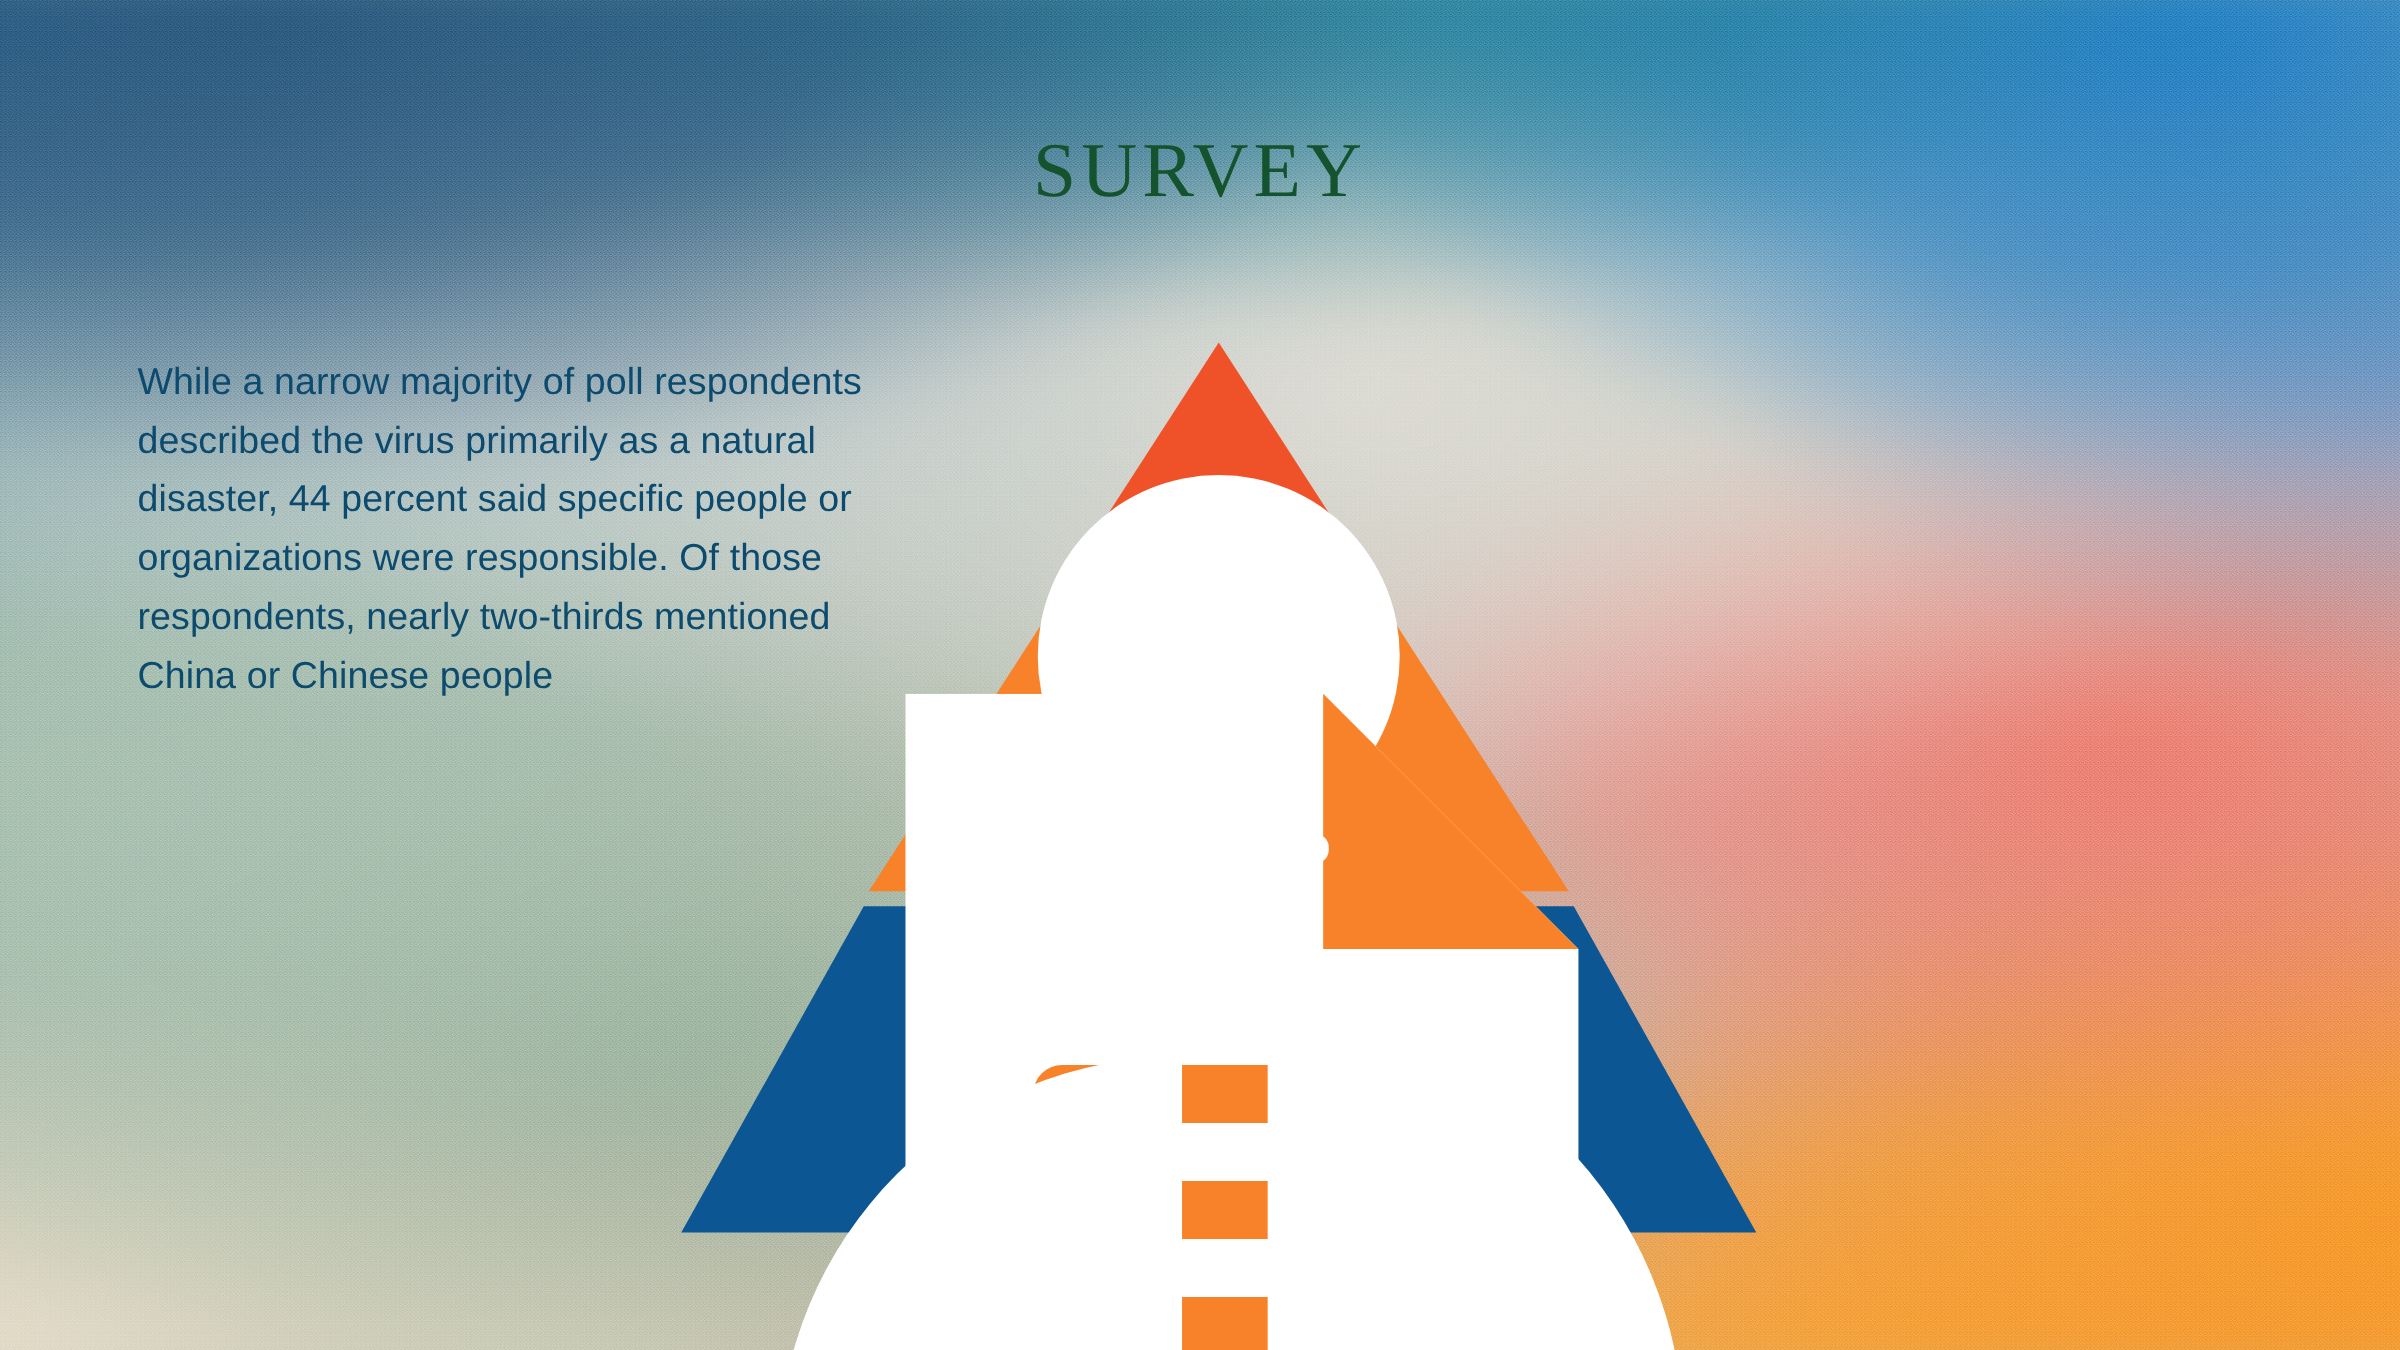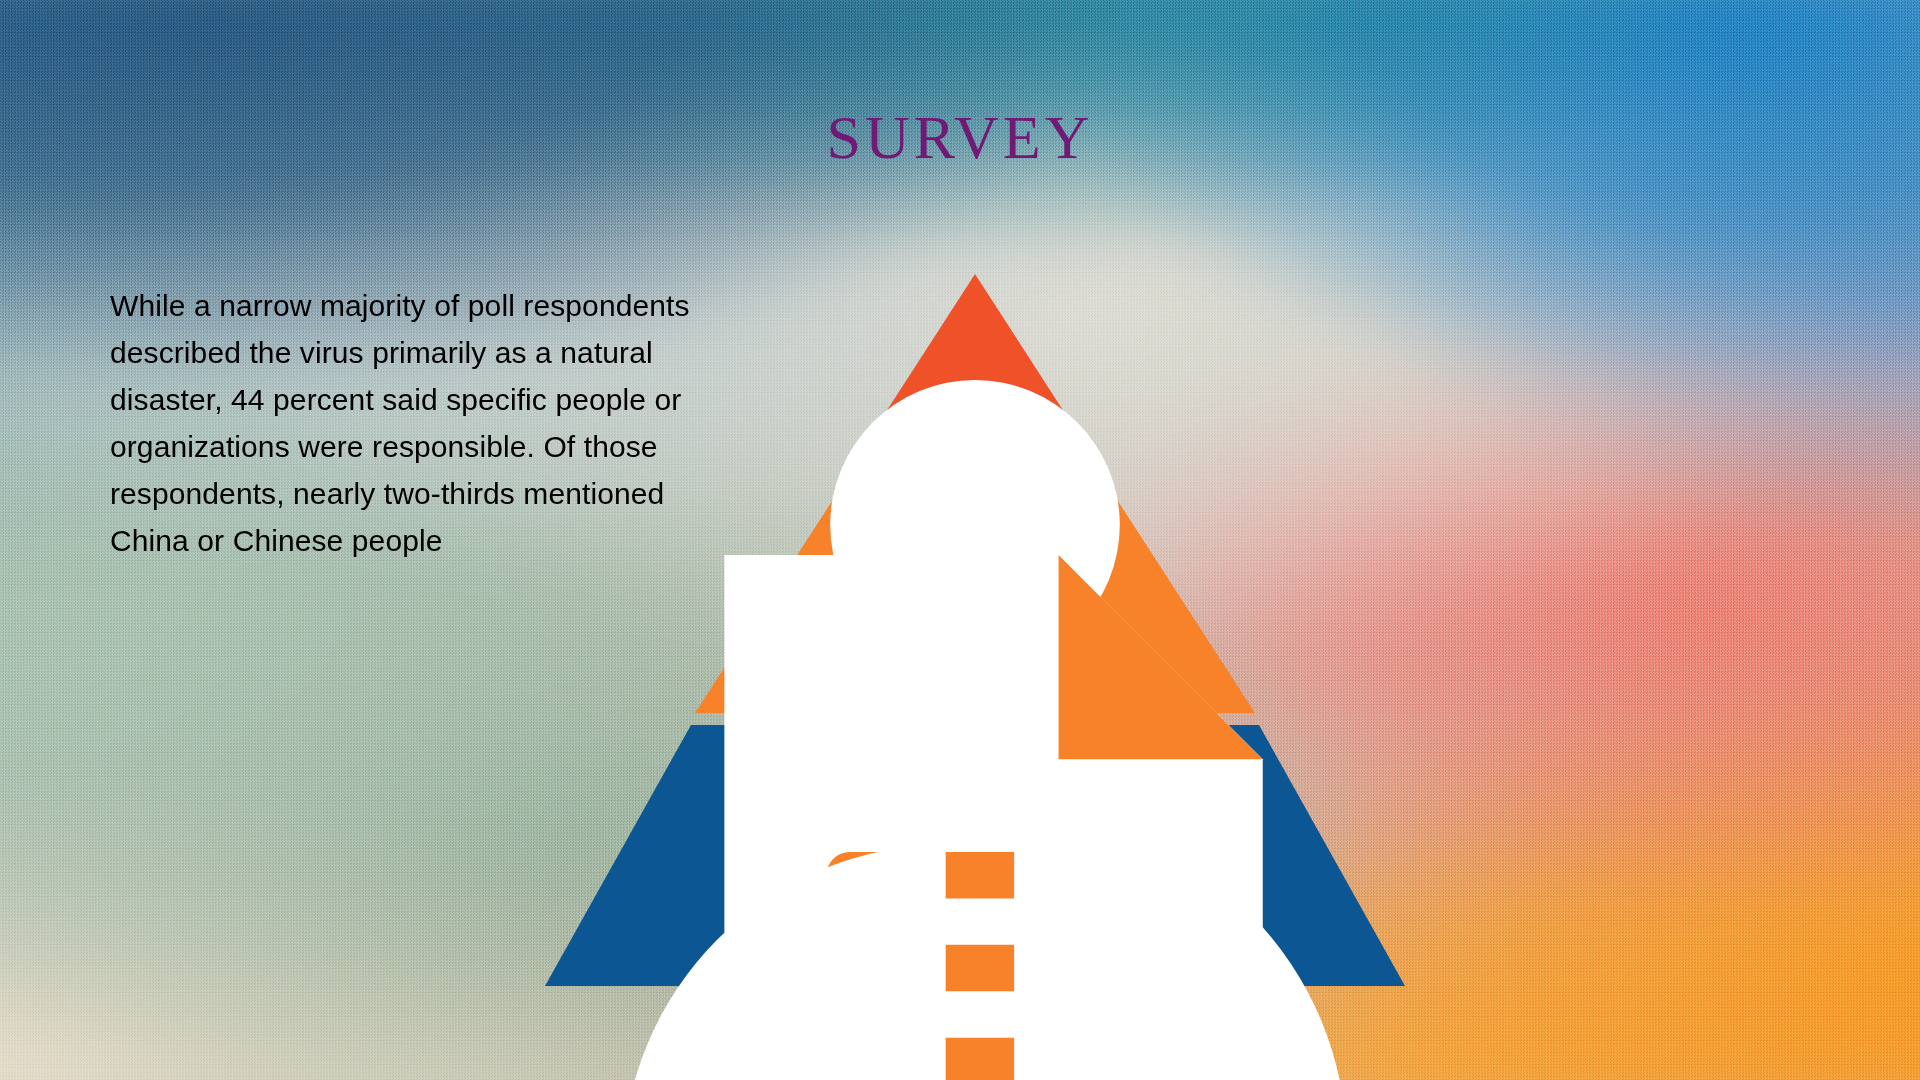--- a/index.html
+++ b/index.html
@@ -60,35 +60,35 @@
       repeating-linear-gradient(27deg, rgba(255,255,255,0.18) 0 1px, rgba(0,0,0,0.18) 1px 2px),
       repeating-linear-gradient(117deg, rgba(255,255,255,0.14) 0 1px, rgba(0,0,0,0.14) 1px 2px);
     background-size:3px 3px, 4px 4px, 3px 3px, 5px 5px;
   }
 
   
   #title {
     position:absolute;
     top:106px; left:0; width:1920px;
     text-align:center;
-    color:#701a75;
+    color:#14532d;
     font-family:"Liberation Serif", "DejaVu Serif", serif;
     font-size:62px;
     font-weight:400;
     letter-spacing:4px;
     line-height:1;
     white-space:nowrap;
   }
 
   
   #body-text {
     position:absolute;
     top:282px; left:110px;
     width:600px;
-    color:#000000;
+    color:#0c4a6e;
     font-size:30px;
     font-weight:400;
     line-height:47px;
     letter-spacing:0.1px;
   }
 
   
   #pyramid {
     position:absolute;
     top:268px; left:510px;
@@ -163,16 +163,17 @@
 
     <div class="band-icon" id="icon-three">
       <svg width="78" height="74" viewBox="0 0 78 74">
         <path d="M36 5 A33 33 0 1 0 69 38 L36 38 Z" fill="#ffffff"></path>
         <path d="M43 2 A34 34 0 0 1 77 36 L43 36 Z" fill="#ffffff"></path>
       </svg>
     </div>
 
     <div class="band-label" id="label-one">STEP ONE</div>
 
+    <div class="band-label" id="label-two">STEP TWO</div>
 
 
   </div>
 </div>
 
 </body></html>

